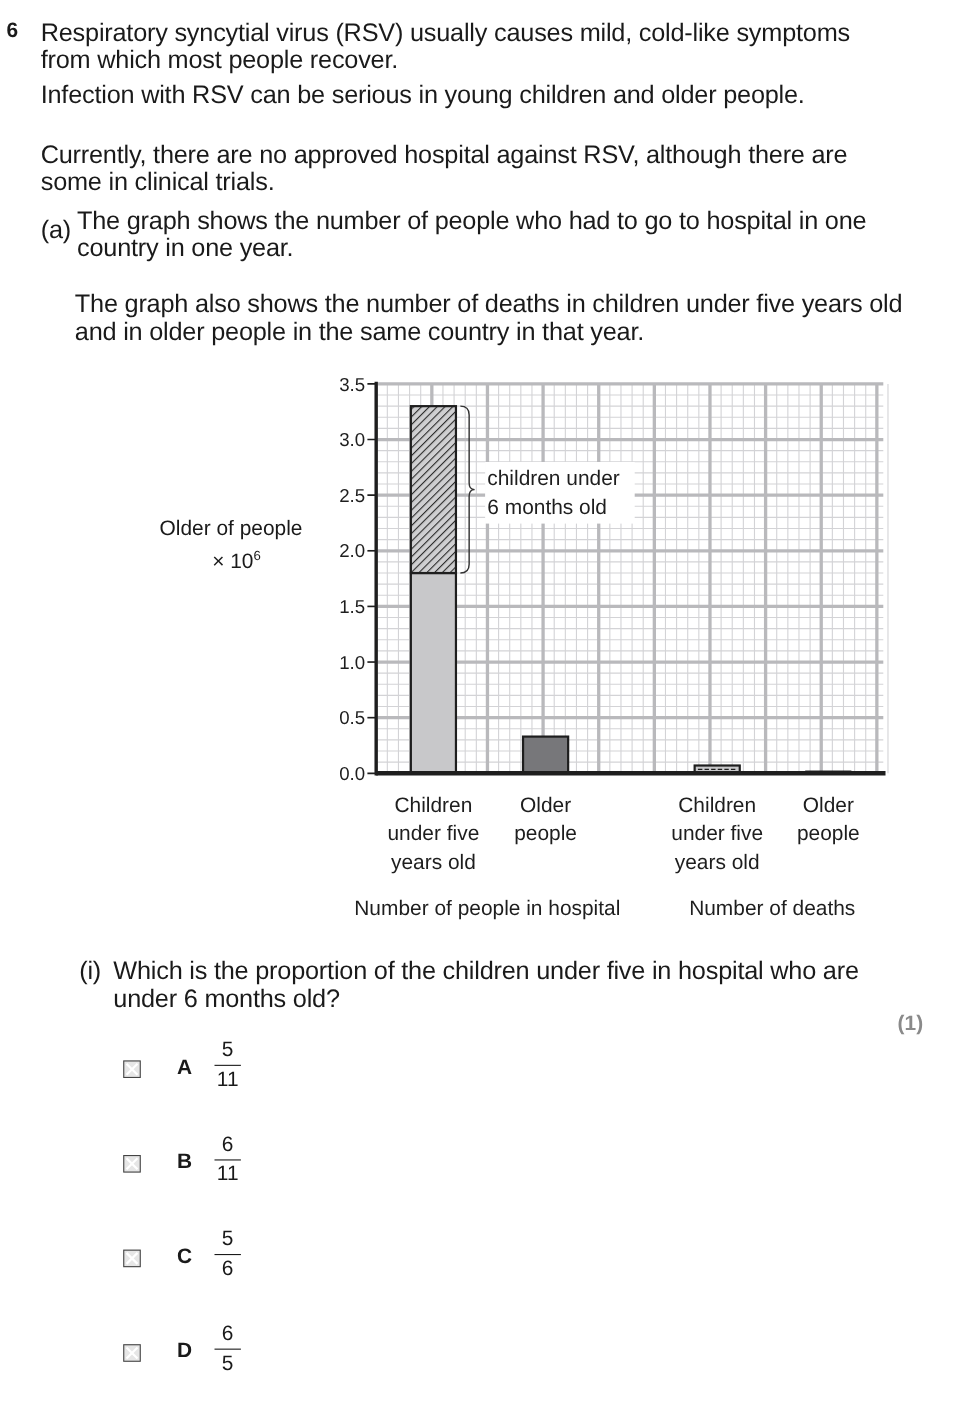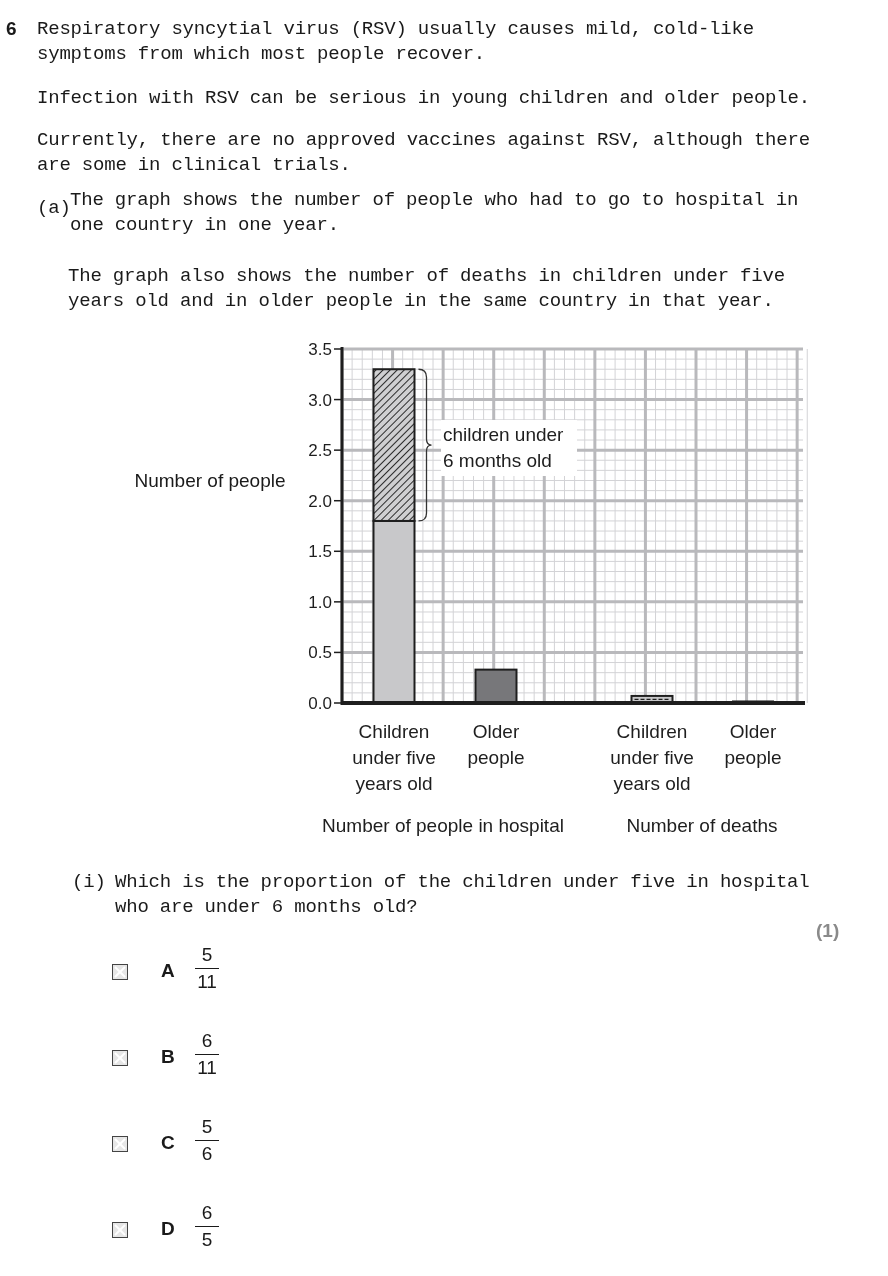--- a/index.html
+++ b/index.html
@@ -1,51 +1,52 @@
 <!DOCTYPE html>
 <html><head>
 <meta charset="utf-8">
 <style>
   html, body { margin: 0; padding: 0; background: #ffffff; }
   body { width: 888px; height: 1276px; position: relative; overflow: hidden;
          font-family: "Liberation Sans", "DejaVu Sans", sans-serif; color: #1a1a1a; }
   .abs { position: absolute; }
   .q-num { left: 6px; top: 18px; font-weight: bold; font-size: 19px; }
-  .para { font-size: 19px; line-height: 25px; letter-spacing: -0.2px; font-family: Liberation Mono, monospace; }
+  .para { font-size: 23px; line-height: 25px; letter-spacing: -0.2px; }
   .p1 { left: 37px; top: 17px; width: 780px; }
-  .p2 { left: 37px; top: 86px; width: 780px; }
+  .p2 { left: 37px; top: 74px; width: 780px; }
   .p3 { left: 37px; top: 128px; width: 780px; }
   .pa-label { left: 37px; top: 196px; }
   .pa1 { left: 70px; top: 188px; width: 760px; }
   .pa2 { left: 68px; top: 264px; width: 760px; }
   .ylabel { left: 110px; top: 468px; width: 200px; text-align: center; font-size: 19px; line-height: 25px; }
   .chart { left: 290px; top: 335px; }
   .qi-label { left: 72px; top: 870px; }
-  .qi { left: 103px; top: 870px; width: 720px; margin-left: 12px; }
+  .qi { left: 103px; top: 870px; width: 720px; }
   .marks { left: 816px; top: 920px; font-size: 19px; font-weight: bold; color: #8a8a8a; }
   .opt { left: 112px; width: 140px; height: 70px; }
   .cb { position: absolute; left: 0; top: 14px; width: 16px; height: 16px; border: 1px solid #444; background: #e6e6e6; box-sizing: border-box; }
   .cb svg { position: absolute; left: 0; top: 0; }
   .letter { position: absolute; left: 49px; top: 10px; font-weight: bold; font-size: 19px; }
   .frac { position: absolute; left: 83px; top: -6px; width: 24px; text-align: center; font-size: 19px; line-height: 22px; }
   .frac .bar { height: 1px; background: #1a1a1a; margin: 2px 0 2px 0; }
 </style>
 </head>
 <body>
 
 <div class="abs q-num">6</div>
 <div class="abs para p1">Respiratory syncytial virus (RSV) usually causes mild, cold-like symptoms from which most people recover.</div>
 <div class="abs para p2">Infection with RSV can be serious in young children and older people.</div>
-<div class="abs para p3">Currently, there are no approved vaccines against RSV, although there are some in clinical trials.</div>
+<div class="abs para p3">Currently, there are no approved hospital against RSV, although there are some in clinical trials.</div>
 <div class="abs para pa-label">(a)</div>
 <div class="abs para pa1">The graph shows the number of people who had to go to hospital in one country in one year.</div>
 <div class="abs para pa2">The graph also shows the number of deaths in children under five years old and in older people in the same country in that year.</div>
 
 <div class="abs ylabel">
-  <div>Number of people</div>
+  <div>Older of people</div>
+  <div style="padding-left:10px;"><span>× 10</span><sup style="font-size:12px;">6</sup></div>
 </div>
 
 <svg class="abs chart" id="chart" width="560" height="520" xmlns="http://www.w3.org/2000/svg">
   <defs>
     <pattern id="hatch" patternUnits="userSpaceOnUse" width="5" height="5" patternTransform="rotate(45)">
       <rect width="5" height="5" fill="#cfcfd1"></rect>
       <line x1="0" y1="0" x2="0" y2="5" stroke="#2a2a2a" stroke-width="2"></line>
     </pattern>
   </defs>
   <g id="grid-minor">

